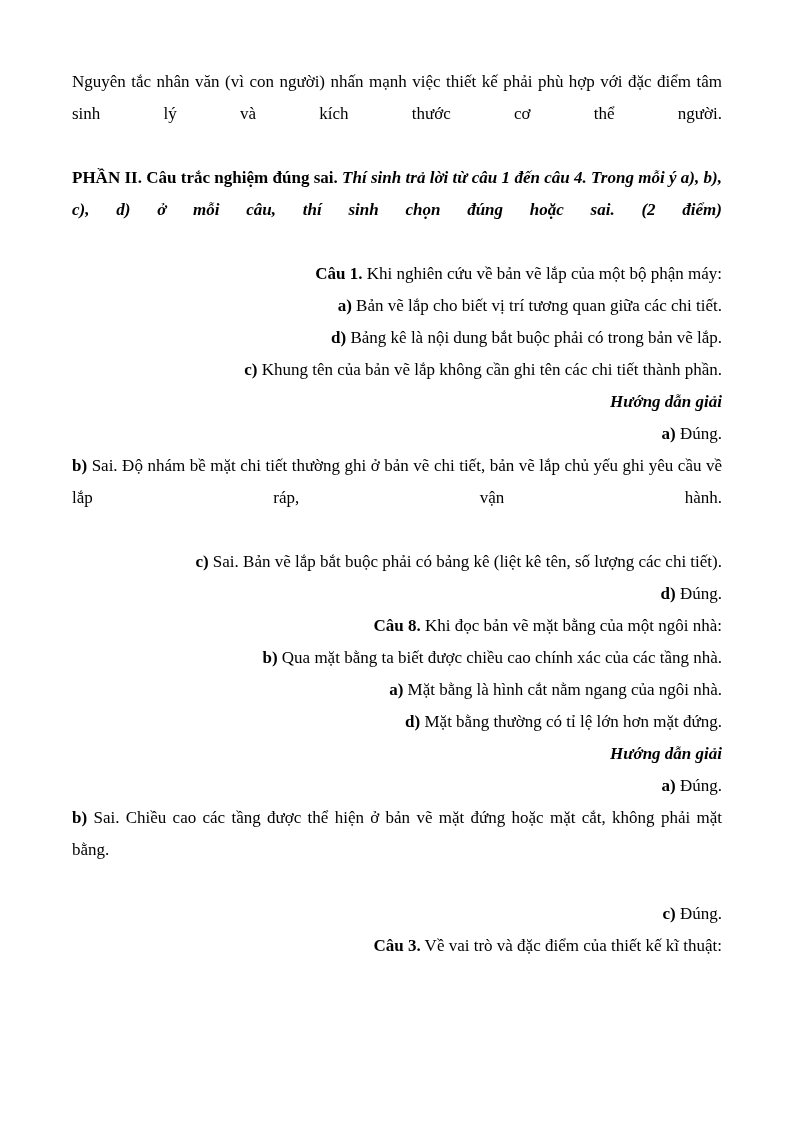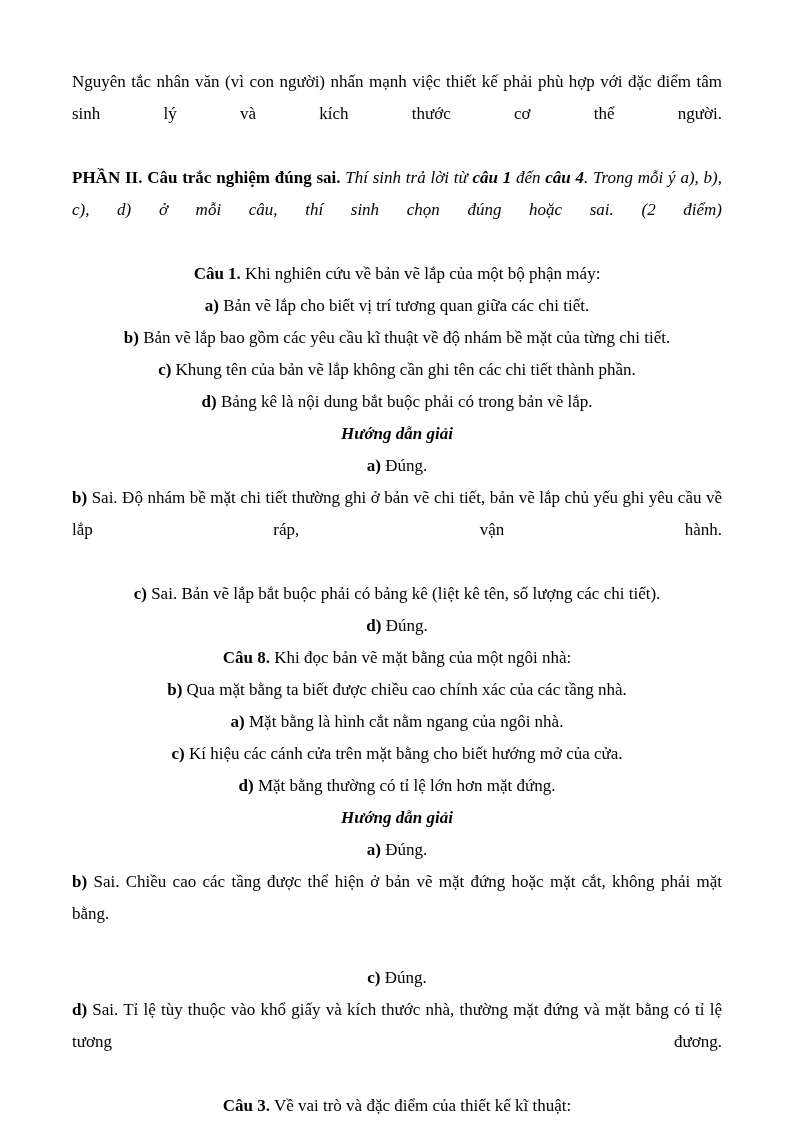--- a/index.html
+++ b/index.html
@@ -44,58 +44,55 @@
     -webkit-font-smoothing: antialiased;
   }
 
   
   .p::after {
     content: "";
     display: inline-block;
     width: 100%;
   }
   .p.nojust {
-    text-align: center;
+    text-align: right;
   }
   .p.nojust::after {
     content: none;
   }
 
   .b   { font-weight: bold; }
-  .i   { font-style: italic; }
+  .i   { font-style: italic; font-weight: bold; }
   .bi  { font-weight: bold; font-style: italic; }
 
   
   .heading {
     font-weight: bold;
     font-style: italic;
   }
 </style>
 </head>
 <body>
 
 <div class="page">
   <div class="content">
       <p class="p"><span>Nguyên tắc nhân văn (vì con người) nhấn mạnh việc thiết kế phải phù hợp với đặc điểm tâm sinh lý và kích thước cơ thể người.</span></p>
       <p class="p"><span class="b">PHẦN II. Câu trắc nghiệm đúng sai. </span><span class="i">Thí sinh trả lời từ </span><span class="bi">câu 1</span><span class="i"> đến </span><span class="bi">câu 4</span><span class="i">. Trong mỗi ý a), b), c), d) ở mỗi câu, thí sinh chọn đúng hoặc sai. (2 điểm)</span></p>
       <p class="p nojust"><span class="b">Câu 1.</span><span> Khi nghiên cứu về bản vẽ lắp của một bộ phận máy:</span></p>
       <p class="p nojust"><span class="b">a)</span><span> Bản vẽ lắp cho biết vị trí tương quan giữa các chi tiết.</span></p>
-      <p class="p nojust"><span class="b">b)</span><span> Bản vẽ lắp bao gồm các yêu cầu kĩ thuật về độ nhám bề mặt của từng chi tiết.</span></p>
+      <p class="p nojust"><span class="b">d)</span><span> Bảng kê là nội dung bắt buộc phải có trong bản vẽ lắp.</span></p>
       <p class="p nojust"><span class="b">c)</span><span> Khung tên của bản vẽ lắp không cần ghi tên các chi tiết thành phần.</span></p>
-      <p class="p nojust"><span class="b">d)</span><span> Bảng kê là nội dung bắt buộc phải có trong bản vẽ lắp.</span></p>
       <p class="p nojust heading"><span>Hướng dẫn giải</span></p>
       <p class="p nojust"><span class="b">a)</span><span> Đúng.</span></p>
       <p class="p"><span class="b">b)</span><span> Sai. Độ nhám bề mặt chi tiết thường ghi ở bản vẽ chi tiết, bản vẽ lắp chủ yếu ghi yêu cầu về lắp ráp, vận hành.</span></p>
       <p class="p nojust"><span class="b">c)</span><span> Sai. Bản vẽ lắp bắt buộc phải có bảng kê (liệt kê tên, số lượng các chi tiết).</span></p>
       <p class="p nojust"><span class="b">d)</span><span> Đúng.</span></p>
       <p class="p nojust"><span class="b">Câu 8.</span><span> Khi đọc bản vẽ mặt bằng của một ngôi nhà:</span></p>
       <p class="p nojust"><span class="b">b)</span><span> Qua mặt bằng ta biết được chiều cao chính xác của các tầng nhà.</span></p>
       <p class="p nojust"><span class="b">a)</span><span> Mặt bằng là hình cắt nằm ngang của ngôi nhà.</span></p>
-      <p class="p nojust"><span class="b">c)</span><span> Kí hiệu các cánh cửa trên mặt bằng cho biết hướng mở của cửa.</span></p>
       <p class="p nojust"><span class="b">d)</span><span> Mặt bằng thường có tỉ lệ lớn hơn mặt đứng.</span></p>
       <p class="p nojust heading"><span>Hướng dẫn giải</span></p>
       <p class="p nojust"><span class="b">a)</span><span> Đúng.</span></p>
       <p class="p"><span class="b">b)</span><span> Sai. Chiều cao các tầng được thể hiện ở bản vẽ mặt đứng hoặc mặt cắt, không phải mặt bằng.</span></p>
       <p class="p nojust"><span class="b">c)</span><span> Đúng.</span></p>
-      <p class="p"><span class="b">d)</span><span> Sai. Tỉ lệ tùy thuộc vào khổ giấy và kích thước nhà, thường mặt đứng và mặt bằng có tỉ lệ tương đương.</span></p>
       <p class="p nojust"><span class="b">Câu 3.</span><span> Về vai trò và đặc điểm của thiết kế kĩ thuật:</span></p>
     </div>
 </div>
 
 </body></html>

